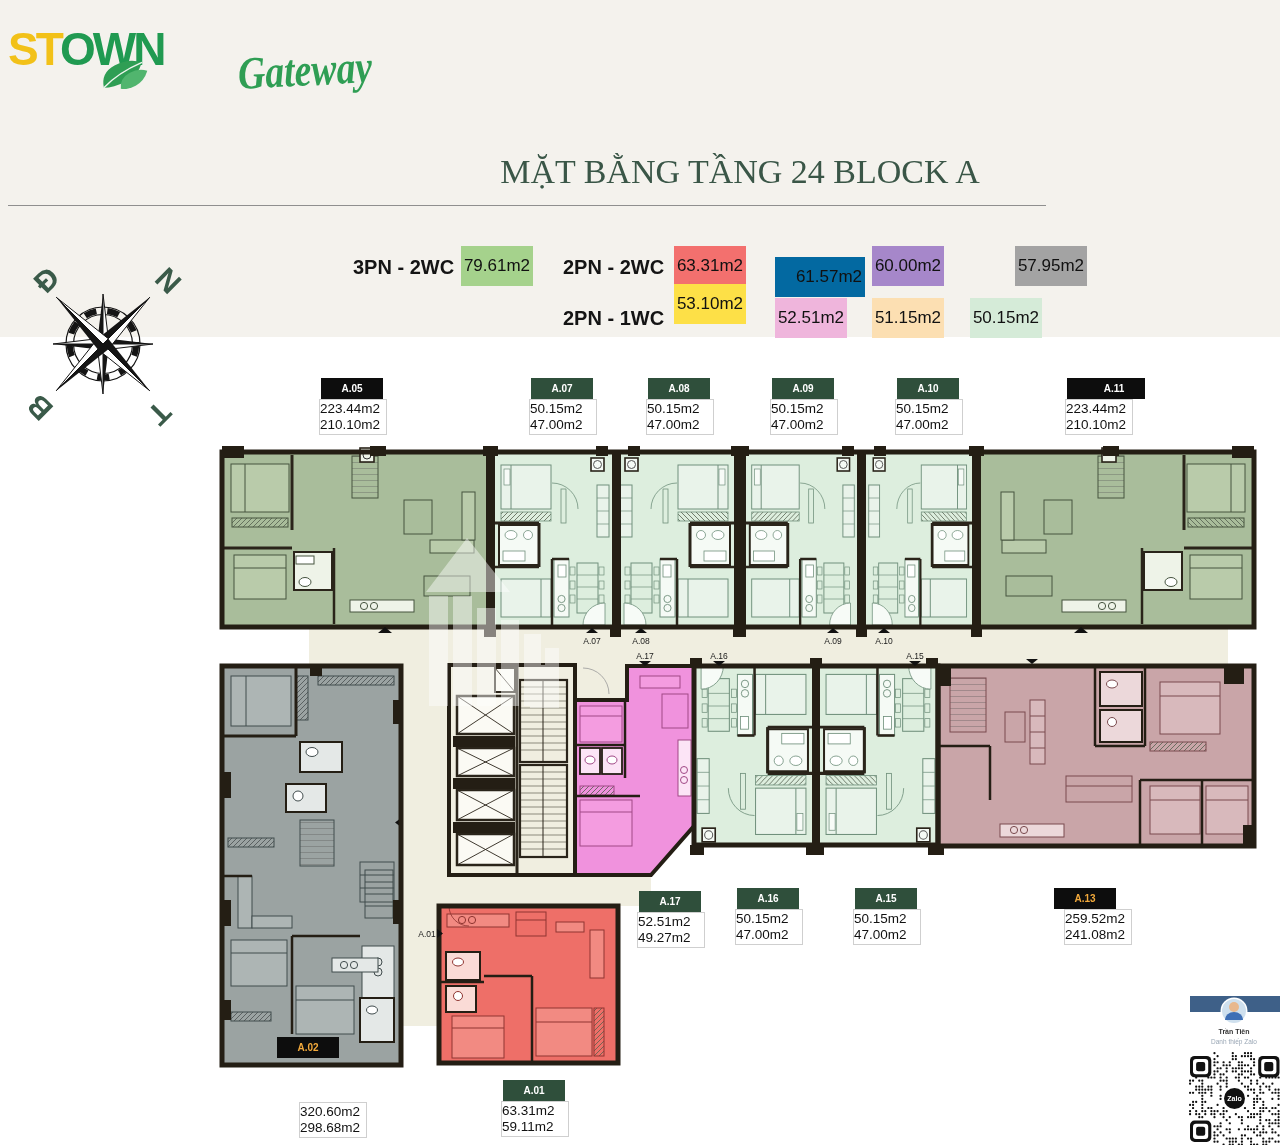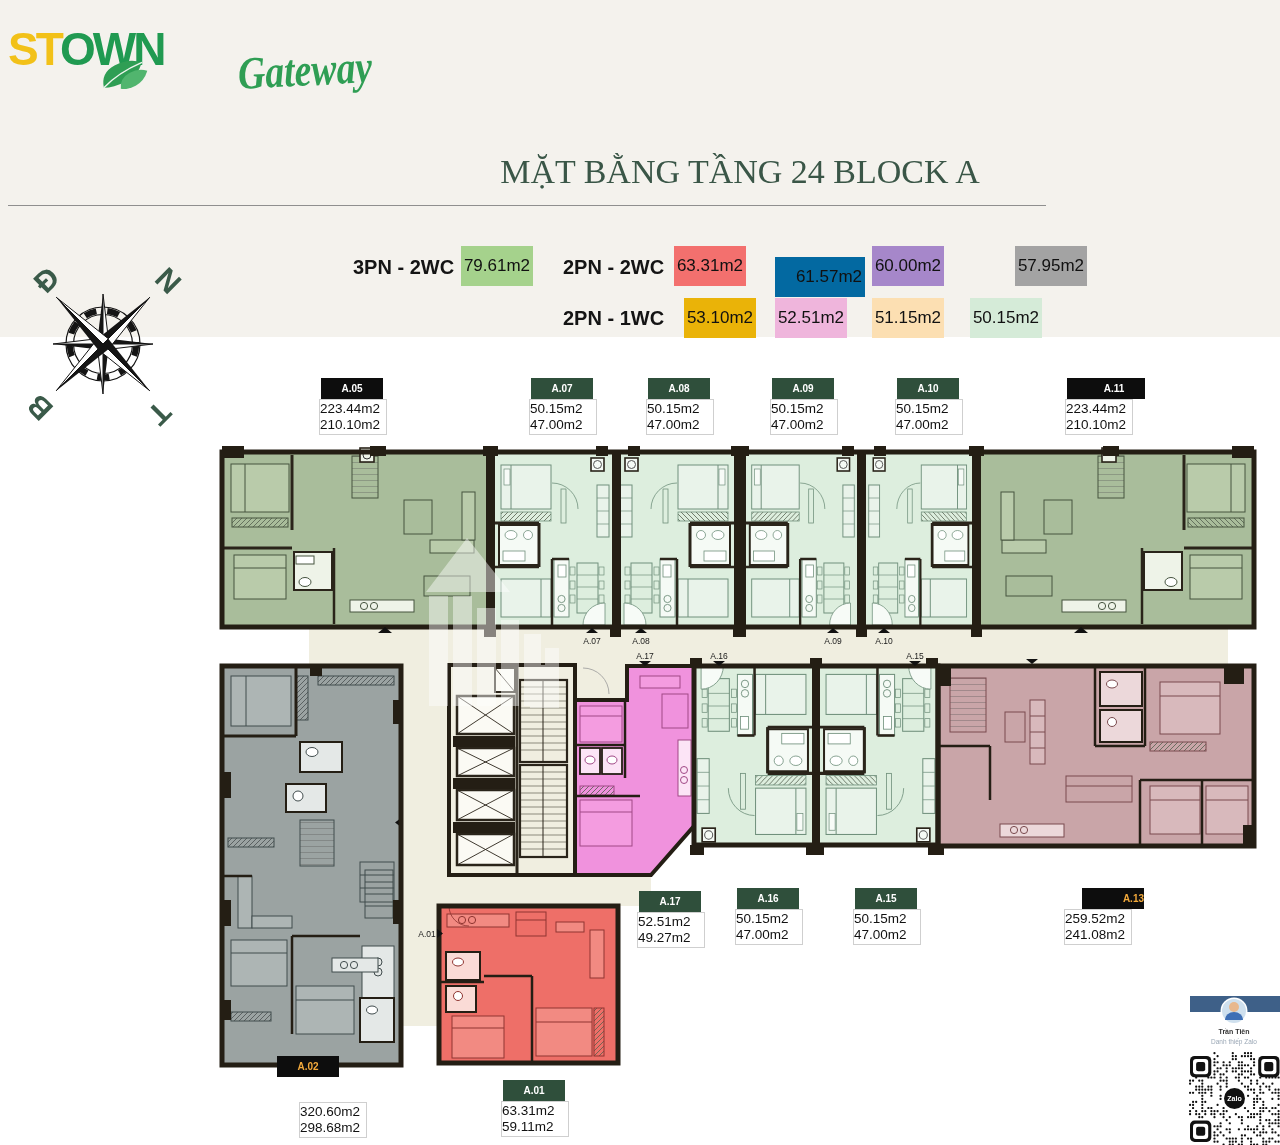--- a/index.html
+++ b/index.html
@@ -36,21 +36,21 @@
 <div class="abs" id="rule"></div>
 
 <div class="abs ltxt" style="left:353px;top:256px;">3PN - 2WC</div>
 <div class="sw" style="left:461px;top:246px;background:#a5d28c;">79.61m2</div>
 <div class="abs ltxt" style="left:563px;top:256px;">2PN - 2WC</div>
 <div class="sw" style="left:674px;top:246px;background:#f3706e;">63.31m2</div>
 <div class="sw" style="left:775px;top:257px;background:#0369a1;padding-left:18px;">61.57m2</div>
 <div class="sw" style="left:872px;top:246px;background:#a687ca;">60.00m2</div>
 <div class="sw" style="left:974px;top:246px;background:#a3a3a3;margin-left:41px;">57.95m2</div>
 <div class="abs ltxt" style="left:563px;top:307px;">2PN - 1WC</div>
-<div class="sw" style="left:674px;top:298px;background:#eab308;margin-left:10px;">53.10m2</div>
+<div class="sw" style="left:674px;top:284px;background:#fde047;">53.10m2</div>
 <div class="sw" style="left:775px;top:298px;background:#efb5dc;">52.51m2</div>
 <div class="sw" style="left:872px;top:298px;background:#fcdfb2;">51.15m2</div>
 <div class="sw" style="left:970px;top:298px;background:#d5ebd8;">50.15m2</div>
 
 <svg class="abs" style="left:18px;top:259px" width="170" height="170" viewBox="0 0 170 170" id="compass">
   <circle cx="85" cy="85" r="37" stroke="#141414" fill="none" stroke-width="1.2"></circle>
   <circle cx="85" cy="85" r="29.5" stroke="#141414" fill="none" stroke-width="1.2"></circle>
   <g stroke="#141414" fill="none" stroke-width="6" stroke-dasharray="12 11">
     <circle cx="85" cy="85" r="33.3"></circle>
   </g>
@@ -803,18 +803,18 @@
 <div class="area" style="left:895px;top:399px;">50.15m2<br>47.00m2</div>
 <div class="lbl lblk" style="left:1067px;top:378px;padding-left:16px;">A.11</div>
 <div class="area" style="left:1065px;top:399px;">223.44m2<br>210.10m2</div>
 
 <div class="lbl lgrn" style="left:639px;top:891px;">A.17</div>
 <div class="area" style="left:637px;top:912px;">52.51m2<br>49.27m2</div>
 <div class="lbl lgrn" style="left:737px;top:888px;">A.16</div>
 <div class="area" style="left:735px;top:909px;">50.15m2<br>47.00m2</div>
 <div class="lbl lgrn" style="left:855px;top:888px;">A.15</div>
 <div class="area" style="left:853px;top:909px;">50.15m2<br>47.00m2</div>
-<div class="lbl lblk lorg" style="left:1082px;top:888px;text-align:right;">A.13</div>
+<div class="lbl lblk lorg" style="left:1054px;top:888px;">A.13</div>
 <div class="area" style="left:1064px;top:909px;">259.52m2<br>241.08m2</div>
-<div class="lbl lblk lorg" style="left:277px;top:1037px;margin-top:19px;">A.02</div>
+<div class="lbl lblk lorg" style="left:277px;top:1037px;">A.02</div>
 <div class="area" style="left:275px;top:1102px;margin-left:24px;">320.60m2<br>298.68m2</div>
 <div class="lbl lgrn" style="left:503px;top:1080px;">A.01</div>
 <div class="area" style="left:501px;top:1101px;">63.31m2<br>59.11m2</div>
 
 </body></html>

